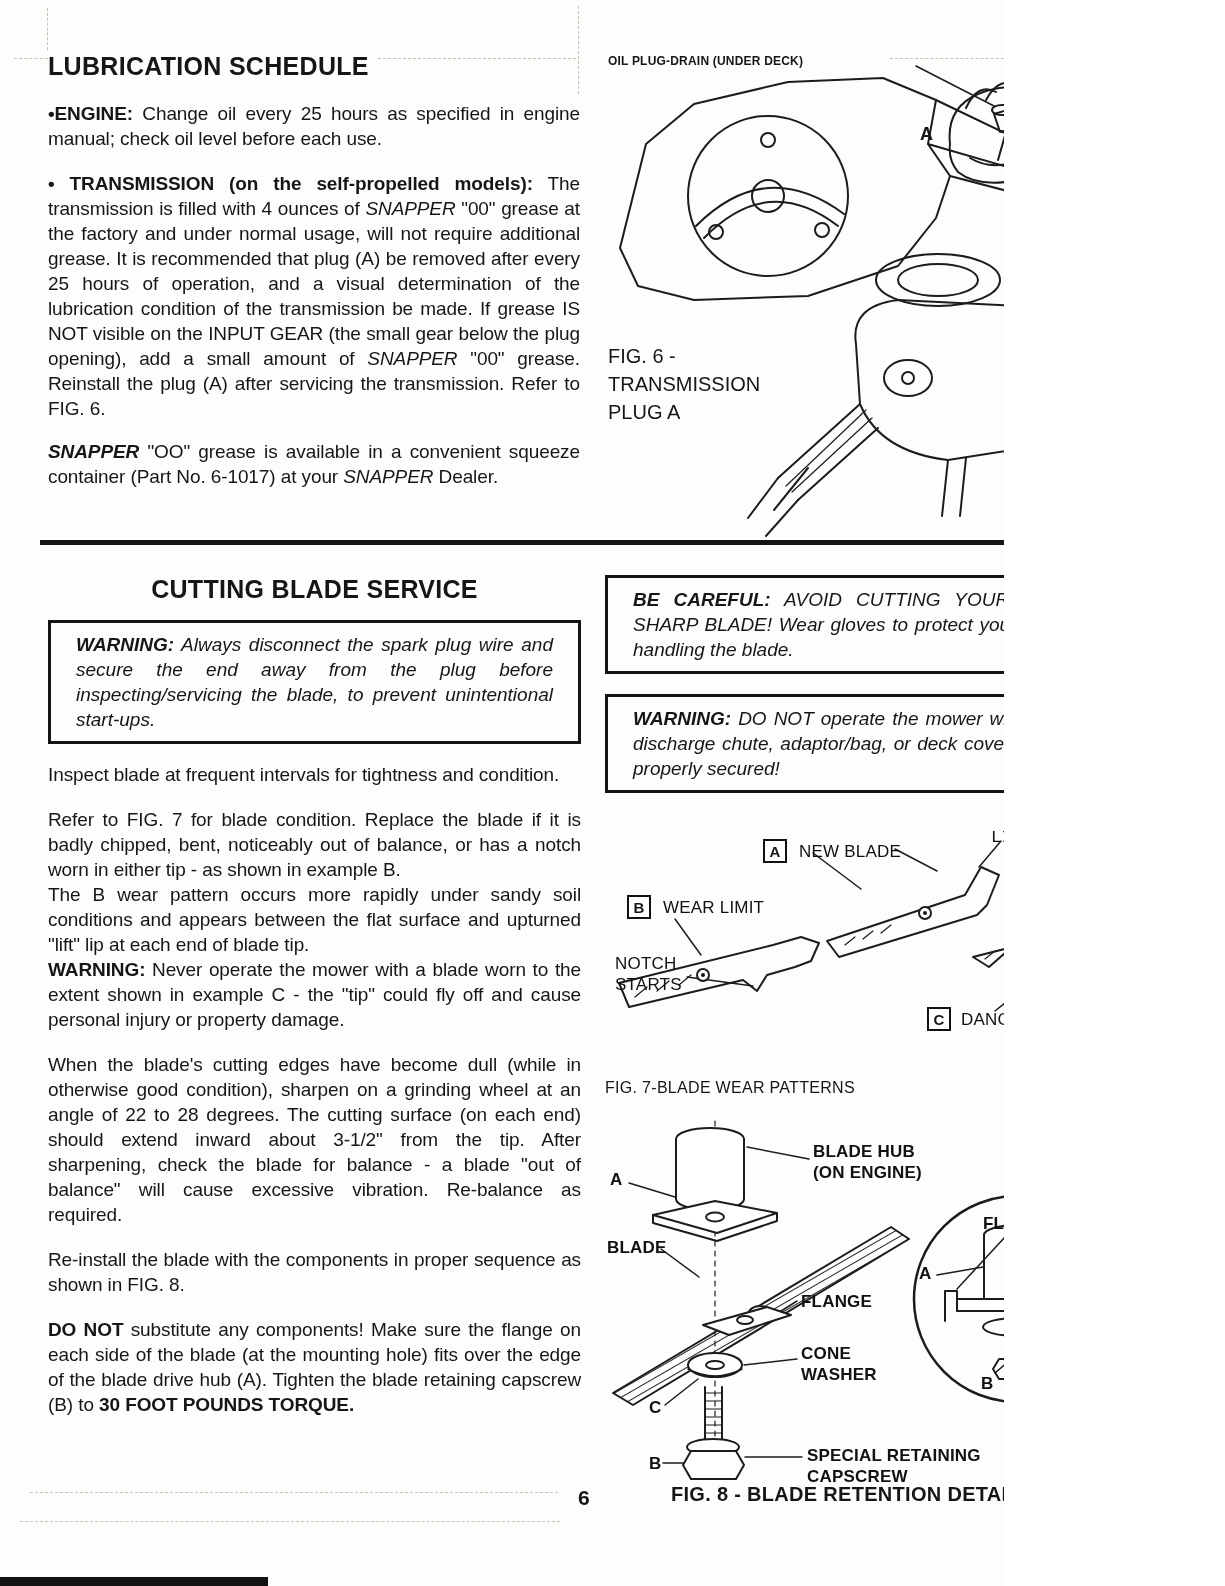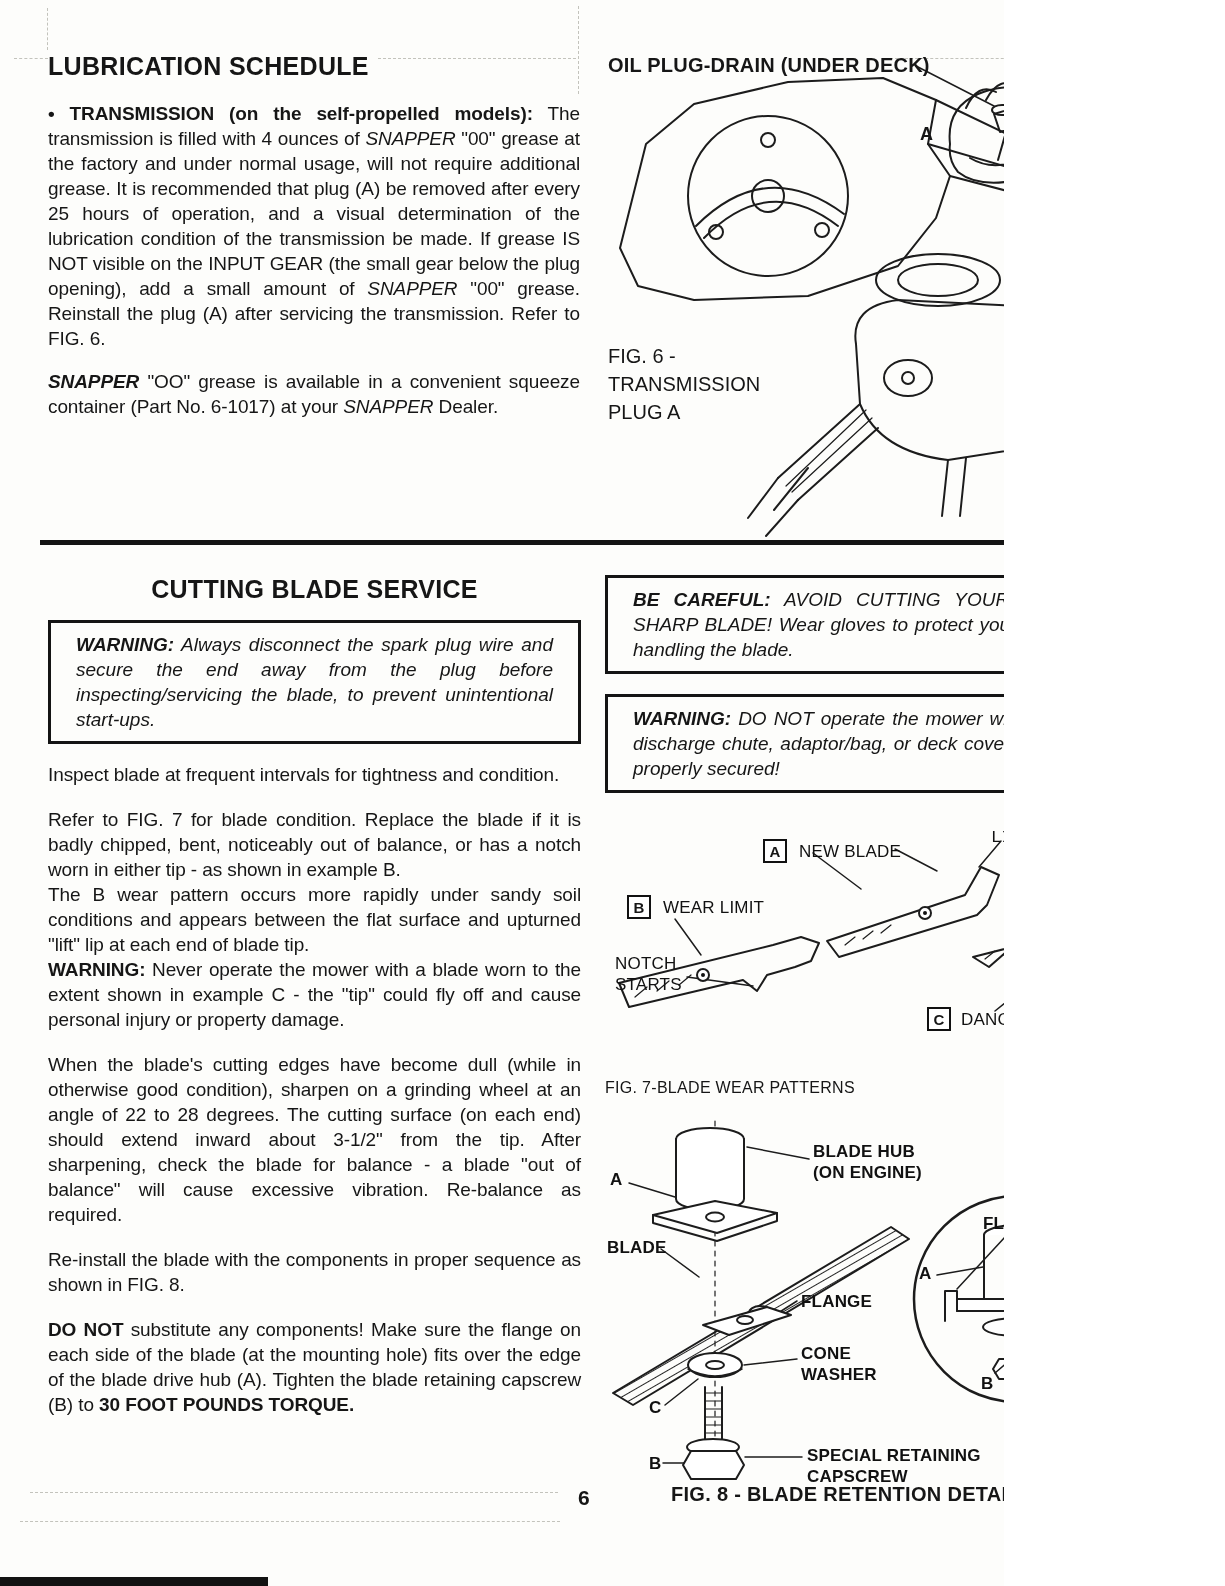--- a/index.html
+++ b/index.html
@@ -22,21 +22,21 @@
   .warnbox { border:3px solid #141414; padding:9px 25px; font-size:19px; line-height:25px; text-align:justify; }
   .rule { position:absolute; left:40px; top:540px; width:1146px; height:5px; background:#141414; }
   .figwrap { position:relative; }
   .figlabel { position:absolute; font-size:17px; line-height:21px; color:#111; letter-spacing:.2px; }
   .figlabel-b { font-weight:700; }
   .boxletter { position:absolute; display:flex; width:24px; height:24px; border:2px solid #111;
                align-items:center; justify-content:center; font-weight:700; font-size:15px; background:#fff; }
   .figcaption7 { position:absolute; bottom:0; left:0; width:100%; text-align:left; font-size:16px; letter-spacing:.3px; }
   .figcaption8 { position:absolute; bottom:15px; left:66px; font-size:20px; font-weight:700; letter-spacing:.3px; }
   .fig6 { position:absolute; left:598px; top:48px; width:602px; height:492px; }
-  .fig6-label { position:absolute; left:10px; top:6px; font-size:20px; font-weight:700; letter-spacing:.2px; }
+  .fig6-label { position:absolute; left:10px; top:6px; font-size:12px; font-weight:700; letter-spacing:.2px; }
   .fig6-caption { position:absolute; left:10px; top:294px; font-size:20px; line-height:28px; }
   .fig6-a { position:absolute; left:322px; top:76px; font-size:18px; font-weight:700; }
   .pagenum { position:absolute; left:578px; top:1486px; font-size:21px; font-weight:700; }
   svg { display:block; }
   .scanline { position:absolute; border-top:1px dashed #b9b9b2; opacity:.85; }
   .scanline-v { position:absolute; border-left:1px dashed #b9b9b2; opacity:.85; }
   .blackbar { position:absolute; left:0; top:1577px; width:268px; height:9px; background:#121212; }
 </style>
 </head>
 <body>
@@ -49,20 +49,21 @@
   <div class="scanline-v" style="left:578px; top:6px; height:88px;"></div>
   <div class="scanline-v" style="left:47px; top:8px; height:42px;"></div>
   <div class="scanline-v" style="left:1105px; top:28px; height:58px;"></div>
   <div class="scanline" style="left:30px; top:1492px; width:528px;"></div>
   <div class="scanline" style="left:20px; top:1521px; width:540px;"></div>
   <div class="scanline" style="left:1040px; top:1503px; width:168px;"></div>
   <div class="blackbar"></div>
 
   <div class="col col-left-top">
     <div class="h1 mb20">LUBRICATION SCHEDULE</div>
+    <p class="bodytext" style="margin-bottom:20px;"><span class="b">•ENGINE:</span><span> Change oil every 25 hours as specified in engine manual; check oil level before each use.</span></p>
     <p class="bodytext" style="margin-bottom:18px;"><span class="b">• TRANSMISSION (on the self-propelled models):</span><span> The transmission is filled with 4 ounces of </span><span class="i">SNAPPER</span><span> "00" grease at the factory and under normal usage, will not require additional grease.  It is recommended that plug (A) be removed after every 25 hours of operation, and a visual determination of the lubrication condition of the transmission be made.  If grease IS NOT visible on the INPUT GEAR (the small gear below the plug opening), add a small amount of </span><span class="i">SNAPPER</span><span> "00" grease.  Reinstall the plug (A) after servicing the transmission.  Refer to FIG. 6.</span></p>
     <p class="bodytext"><span class="b i">SNAPPER</span><span> "OO" grease is available in a convenient squeeze container (Part No. 6-1017) at your </span><span class="i">SNAPPER</span><span> Dealer.</span></p>
   </div>
 
   <div class="fig6">
     <svg width="602" height="492" viewBox="0 0 602 492">
       <g stroke="#1c1c1c" stroke-width="2" fill="none" stroke-linejoin="round" stroke-linecap="round">
 
         <path d="M22,200 L48,96 L96,56 L190,34 L285,30 L338,52 L330,96 L352,128 L338,170 L300,218 L210,248 L96,252 L40,238 Z"></path>
         <circle cx="170" cy="148" r="80"></circle>

